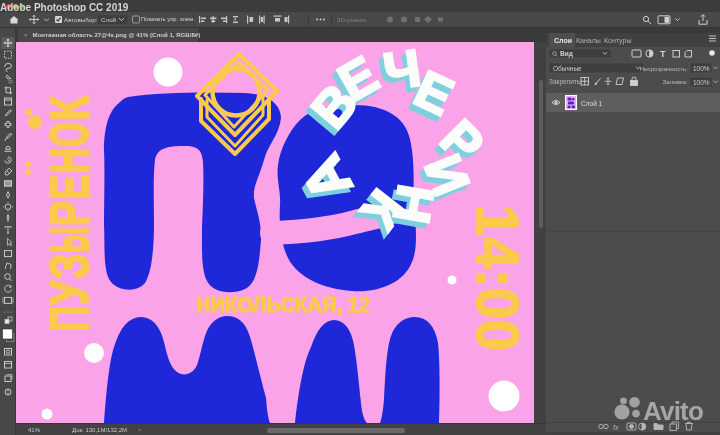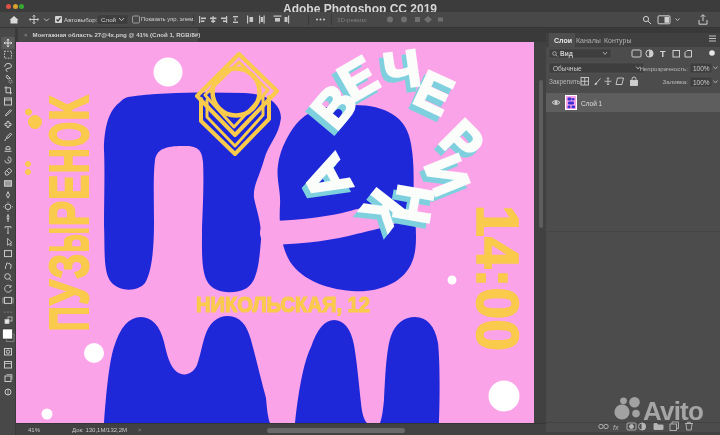--- a/index.html
+++ b/index.html
@@ -2,22 +2,22 @@
 <html><head>
 <meta charset="utf-8">
 <style>
   html,body{margin:0;padding:0;}
   body{width:720px;height:435px;overflow:hidden;background:#4b4b4b;
        font-family:"Liberation Sans",sans-serif;position:relative;}
   .abs{position:absolute;}
   
   #titlebar{left:0;top:0;width:720px;height:12px;background:#3c3c3c;}
   .tl{position:absolute;top:4px;width:5px;height:5px;border-radius:50%;}
-  #title-text{position:absolute;top:1.5px;left:0;width:720px;text-align:center;
-    font-size:12px;font-weight:bold;color:#d6d6d6;}
+  #title-text{position:absolute;top:1.5px;left:0;width:720px;
+    font-size:10px;font-weight:bold;color:#d6d6d6;}
   
   #optbar{left:0;top:12px;width:720px;height:16px;background:#484848;
     border-bottom:1px solid #353535;box-sizing:border-box;}
   #optbar .it{position:absolute;top:0;height:15px;line-height:15px;font-size:6.2px;color:#d2d2d2;}
   
   #tabbar{left:16px;top:28px;width:704px;height:14px;background:#3a3a3a;}
   #tab{position:absolute;left:2px;top:0;width:180px;height:14px;background:#474747;
     font-size:6.1px;color:#cfcfcf;line-height:14px;white-space:nowrap;}
   
   #toolbar{left:0;top:28px;width:16px;height:407px;background:#484848;

